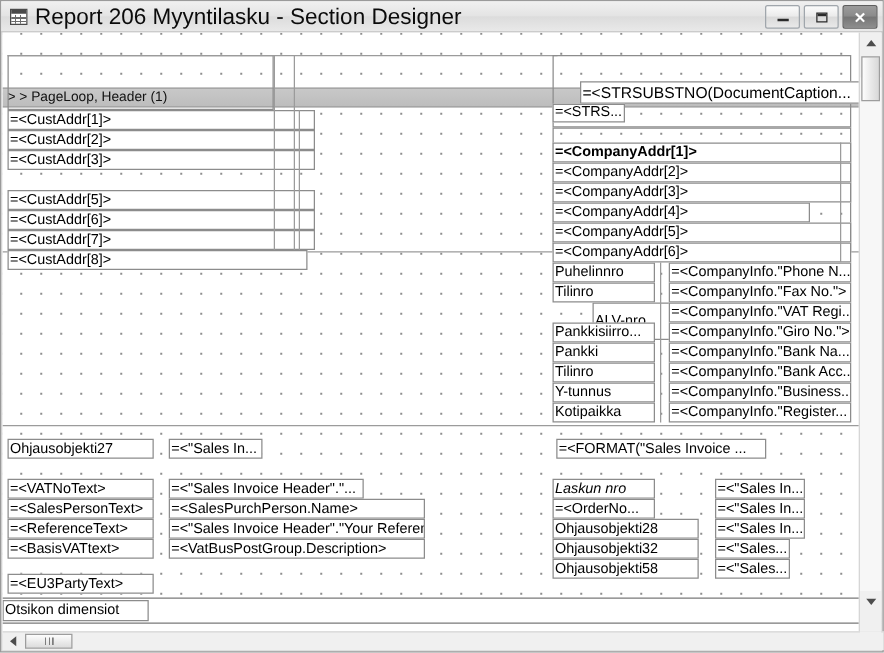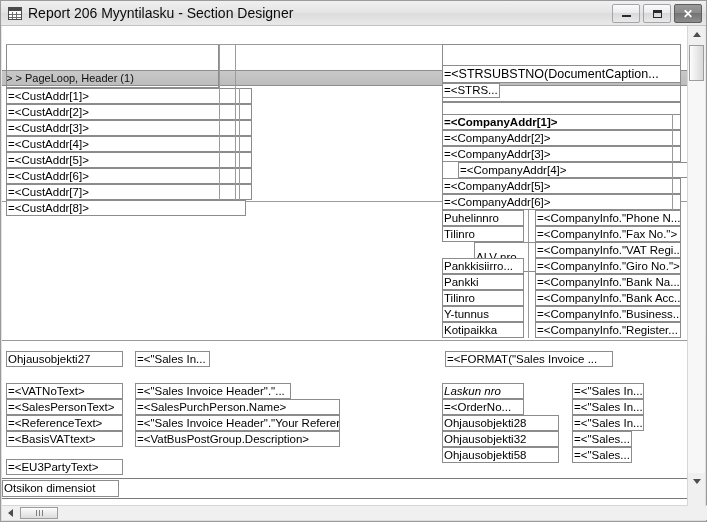--- a/index.html
+++ b/index.html
@@ -31,21 +31,21 @@
   }
   .title-icon:after{
     content:"";position:absolute;left:0;top:4px;right:0;bottom:0;
     background:
       linear-gradient(to right,transparent 3px,#6b6b6b 3px,#6b6b6b 4px,transparent 4px),
       linear-gradient(to right,transparent 7px,#6b6b6b 7px,#6b6b6b 8px,transparent 8px),
       linear-gradient(to bottom,transparent 2px,#6b6b6b 2px,#6b6b6b 3px,transparent 3px),
       linear-gradient(to bottom,transparent 5px,#6b6b6b 5px,#6b6b6b 6px,transparent 6px);
   }
   .title-text{
-    font-size:14px;color:#0b0b0b;white-space:nowrap;
+    font-size:18px;color:#0b0b0b;white-space:nowrap;
   }
   .caption-buttons{position:absolute;right:4px;top:3px;display:flex;gap:3px;}
   .cbtn{
     width:28px;height:19px;box-sizing:border-box;
     border:1px solid #a0a6ac;border-radius:2px;
     background:linear-gradient(to bottom,#fbfbfb 0%,#ebebeb 47%,#d9d9d9 50%,#e9e9e9 100%);
     position:relative;
   }
   .cbtn.close{
     border:1px solid #5e5e5e;
@@ -174,37 +174,36 @@
     <div class="hline" style="left:4px;top:18px;width:440px;"></div>
     <div class="hline" style="left:0px;top:175px;width:686px;"></div>
     <div class="hline" style="left:0px;top:314px;width:686px;"></div>
 
     <div class="frame" style="left:440px;top:18px;width:239px;height:58px;"></div>
     <div class="frame" style="left:440px;top:76px;width:239px;height:99px;"></div>
 
     <div class="ctl" style="left:4px;top:62px;width:246px;height:16px;">=&lt;CustAddr[1]&gt;</div>
     <div class="ctl" style="left:4px;top:78px;width:246px;height:16px;">=&lt;CustAddr[2]&gt;</div>
     <div class="ctl" style="left:4px;top:94px;width:246px;height:16px;">=&lt;CustAddr[3]&gt;</div>
-    <div class="ctl" style="left:4px;top:110px;width:246px;height:16px;">=&lt;CustAddr[4]&gt;</div>
     <div class="ctl" style="left:4px;top:126px;width:246px;height:16px;">=&lt;CustAddr[5]&gt;</div>
     <div class="ctl" style="left:4px;top:142px;width:246px;height:16px;">=&lt;CustAddr[6]&gt;</div>
     <div class="ctl" style="left:4px;top:158px;width:246px;height:16px;">=&lt;CustAddr[7]&gt;</div>
     <div class="ctl" style="left:4px;top:174px;width:240px;height:16px;">=&lt;CustAddr[8]&gt;</div>
 
     <div class="vline" style="left:217px;top:62px;height:112px;"></div>
     <div class="vline" style="left:233px;top:62px;height:112px;"></div>
     <div class="vline" style="left:237px;top:62px;height:112px;"></div>
 
-    <div class="ctl" style="left:440px;top:39px;width:239px;height:18px;font-size:12.5px;">=&lt;STRSUBSTNO(DocumentCaption...</div>
+    <div class="ctl" style="left:462px;top:39px;width:239px;height:18px;font-size:12.5px;">=&lt;STRSUBSTNO(DocumentCaption...</div>
     <div class="ctl" style="left:440px;top:57px;width:58px;height:15px;">=&lt;STRS...</div>
 
     <div class="ctl bold" style="left:440px;top:88px;width:239px;height:16px;">=&lt;CompanyAddr[1]&gt;</div>
     <div class="ctl" style="left:440px;top:104px;width:239px;height:16px;">=&lt;CompanyAddr[2]&gt;</div>
     <div class="ctl" style="left:440px;top:120px;width:239px;height:16px;">=&lt;CompanyAddr[3]&gt;</div>
-    <div class="ctl" style="left:440px;top:136px;width:247px;height:16px;margin-left:16px;">=&lt;CompanyAddr[4]&gt;</div>
+    <div class="ctl" style="left:440px;top:136px;width:206px;height:16px;">=&lt;CompanyAddr[4]&gt;</div>
     <div class="ctl" style="left:440px;top:152px;width:239px;height:16px;">=&lt;CompanyAddr[5]&gt;</div>
     <div class="ctl" style="left:440px;top:168px;width:239px;height:16px;">=&lt;CompanyAddr[6]&gt;</div>
     <div class="vline" style="left:670px;top:88px;height:96px;"></div>
 
     <div class="ctl" style="left:440px;top:184px;width:82px;height:16px;">Puhelinnro</div>
     <div class="ctl" style="left:533px;top:184px;width:146px;height:16px;">=&lt;CompanyInfo."Phone N...</div>
     <div class="ctl" style="left:440px;top:200px;width:82px;height:16px;">Tilinro</div>
     <div class="ctl" style="left:533px;top:200px;width:146px;height:16px;">=&lt;CompanyInfo."Fax No."&gt;</div>
     <div class="ctl" style="left:440px;top:216px;width:82px;height:30px;margin-left:32px;">ALV-nro</div>
     <div class="ctl" style="left:533px;top:216px;width:146px;height:16px;">=&lt;CompanyInfo."VAT Regi...</div>

